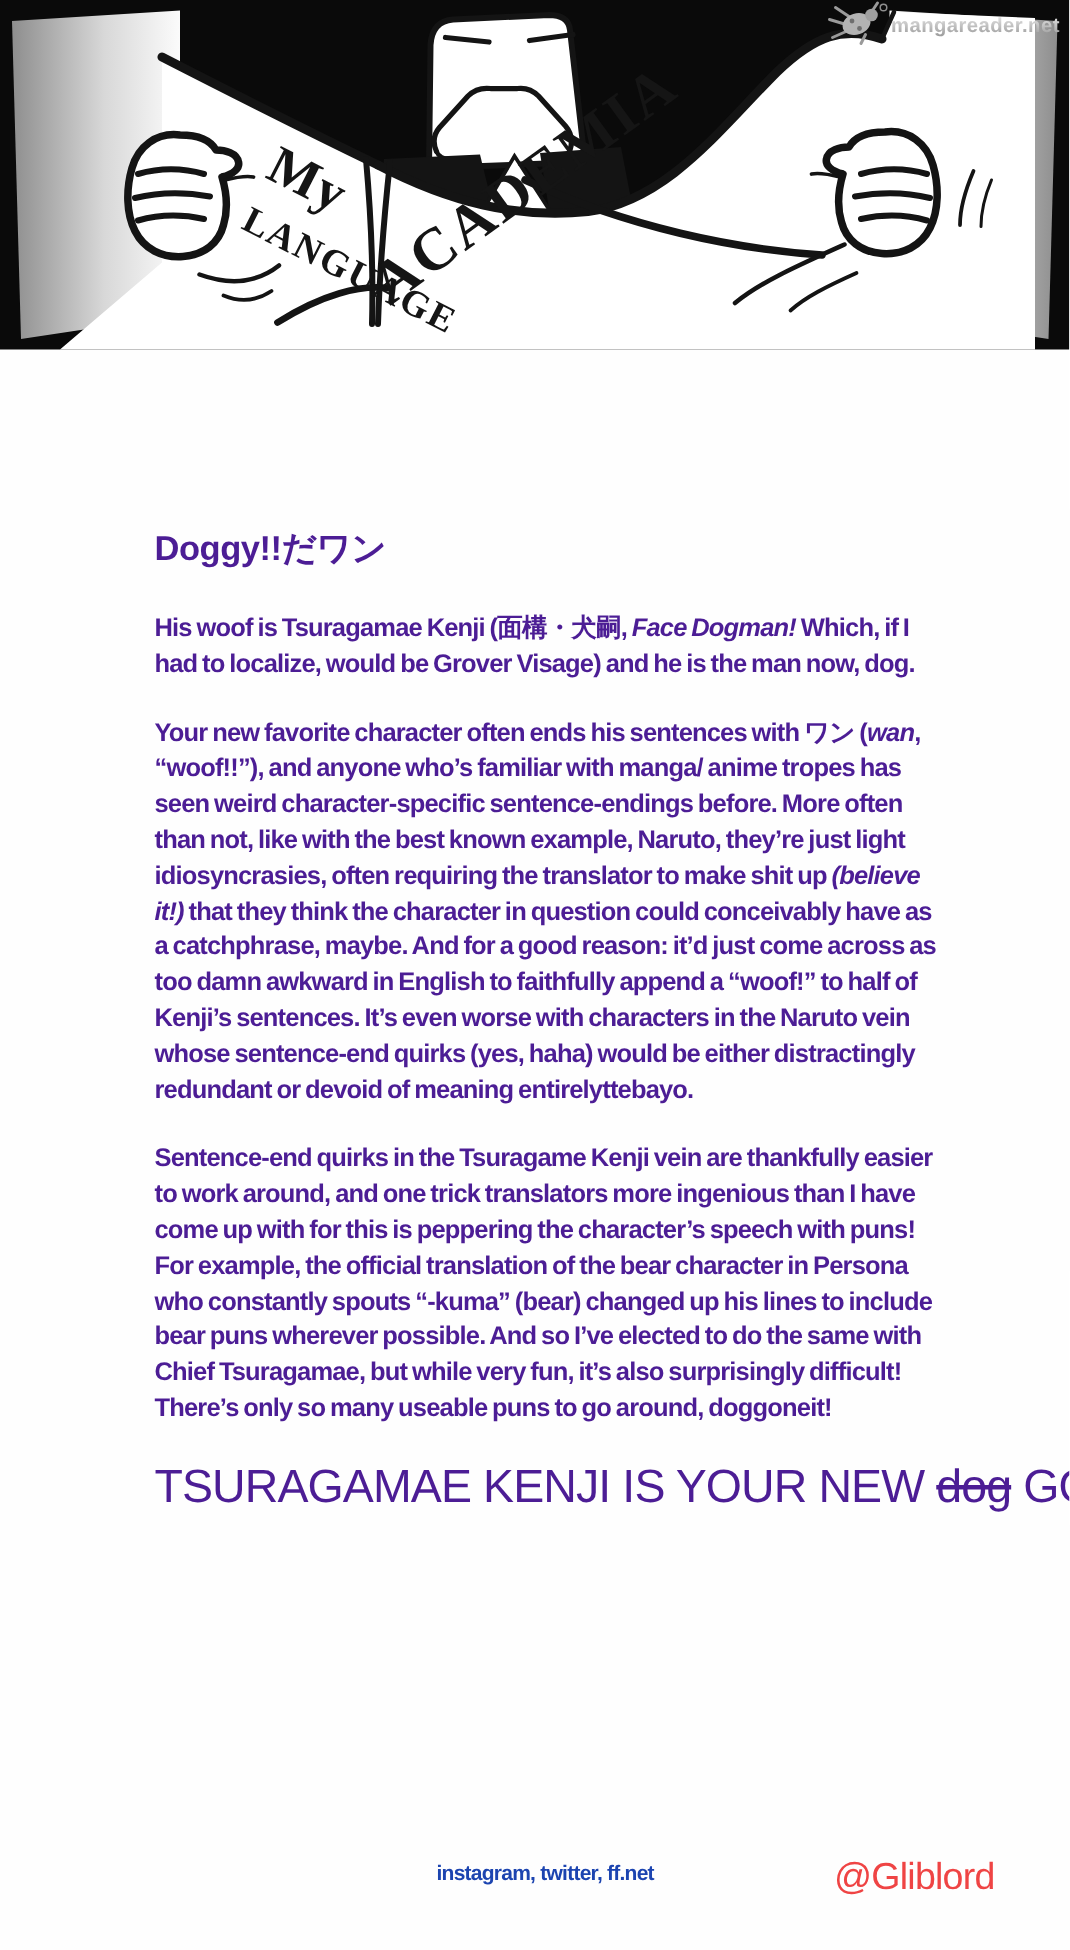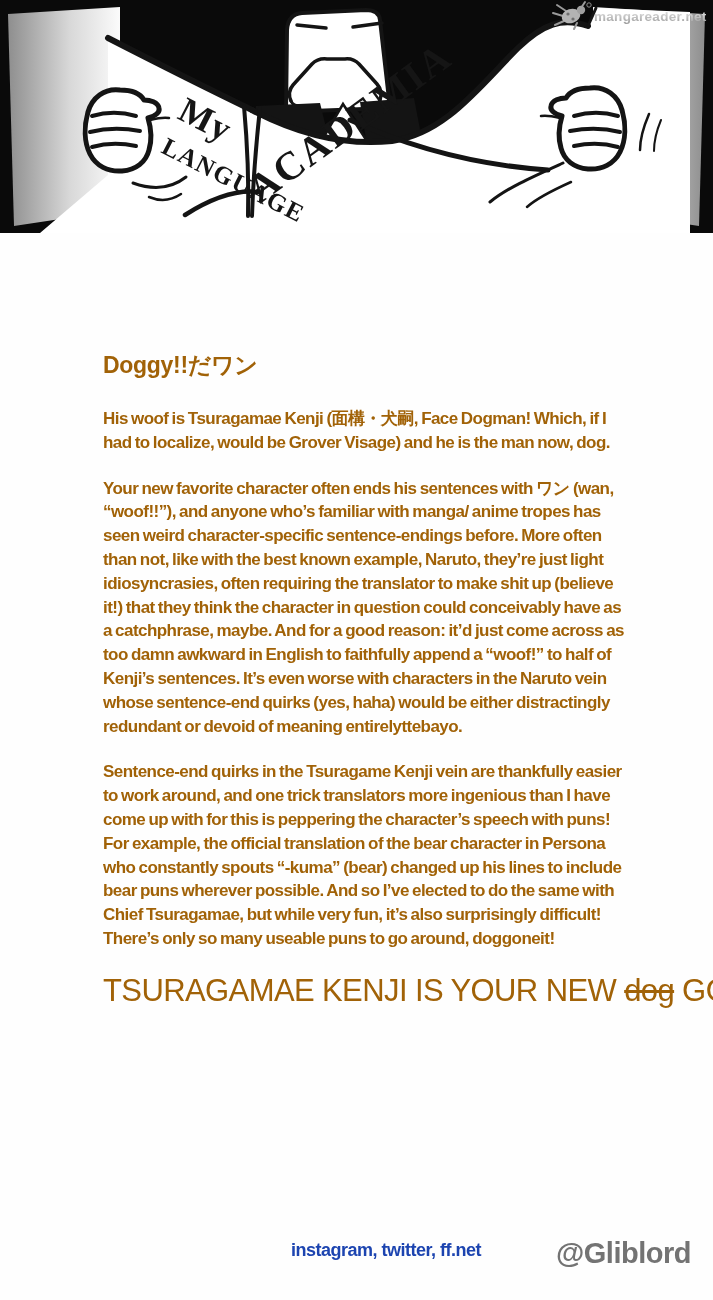--- a/index.html
+++ b/index.html
@@ -8,47 +8,47 @@
     width:713px;height:1300px;
     background:#fefefe;
     overflow:hidden;
     font-family:"Liberation Sans",sans-serif;
   }
   .masthead{position:absolute;top:0;left:0;width:713px;height:235px;display:block;}
   .mast-word{font-family:"Liberation Serif",serif;font-weight:bold;fill:#151515;}
   .wm-text{font-family:"Liberation Sans",sans-serif;font-weight:bold;font-size:13.5px;letter-spacing:.3px;fill:url(#wmGrad);}
   .article{
     position:absolute;left:103px;top:350px;width:527px;
-    color:#a16207;
+    color:#4c1d95;
   }
   .article .title{
     margin:0 0 26px 0;
     font-size:23px;font-weight:bold;letter-spacing:-.3px;
   }
   .article p{
     margin:0 0 22px 0;
     font-size:17px;font-weight:bold;line-height:23.8px;
     letter-spacing:-.55px;word-spacing:-1px;
     text-align:left;
   }
-  .article p .it{text-align:center;}
+  .article p .it{font-style:italic;text-align:center;}
   .closing{
     margin:18px 0 0 0;
     font-size:31px;font-weight:normal;letter-spacing:-.6px;white-space:nowrap;
   }
   .closing .struck{text-decoration:line-through;text-decoration-thickness:3px;}
   .footer-links{
     position:absolute;left:291px;top:1240px;
-    font-size:18px;font-weight:bold;letter-spacing:-.5px;
+    font-size:14px;font-weight:bold;letter-spacing:-.5px;
     color:#1c44b0;
   }
   .footer-handle{
     position:absolute;left:556px;top:1237px;
-    font-size:29px;font-weight:bold;letter-spacing:-.5px;
-    color:#737373;
+    font-size:25px;font-weight:normal;letter-spacing:-.5px;
+    color:#ef4444;
   }
 </style>
 </head>
 <body>
 
 <div class="page">
 
   <svg class="masthead" viewBox="0 0 713 235">
     <defs>
       <linearGradient id="wallL" x1="0" y1="0" x2="1" y2="0">

